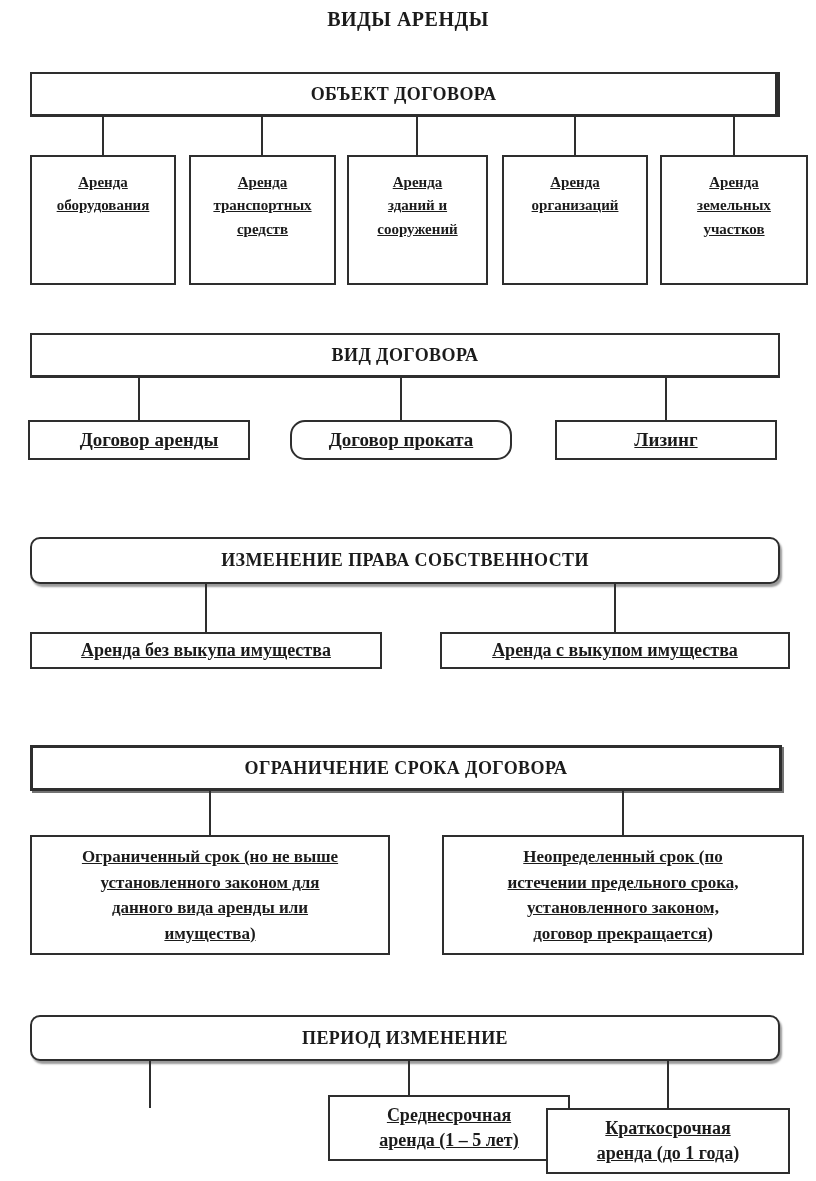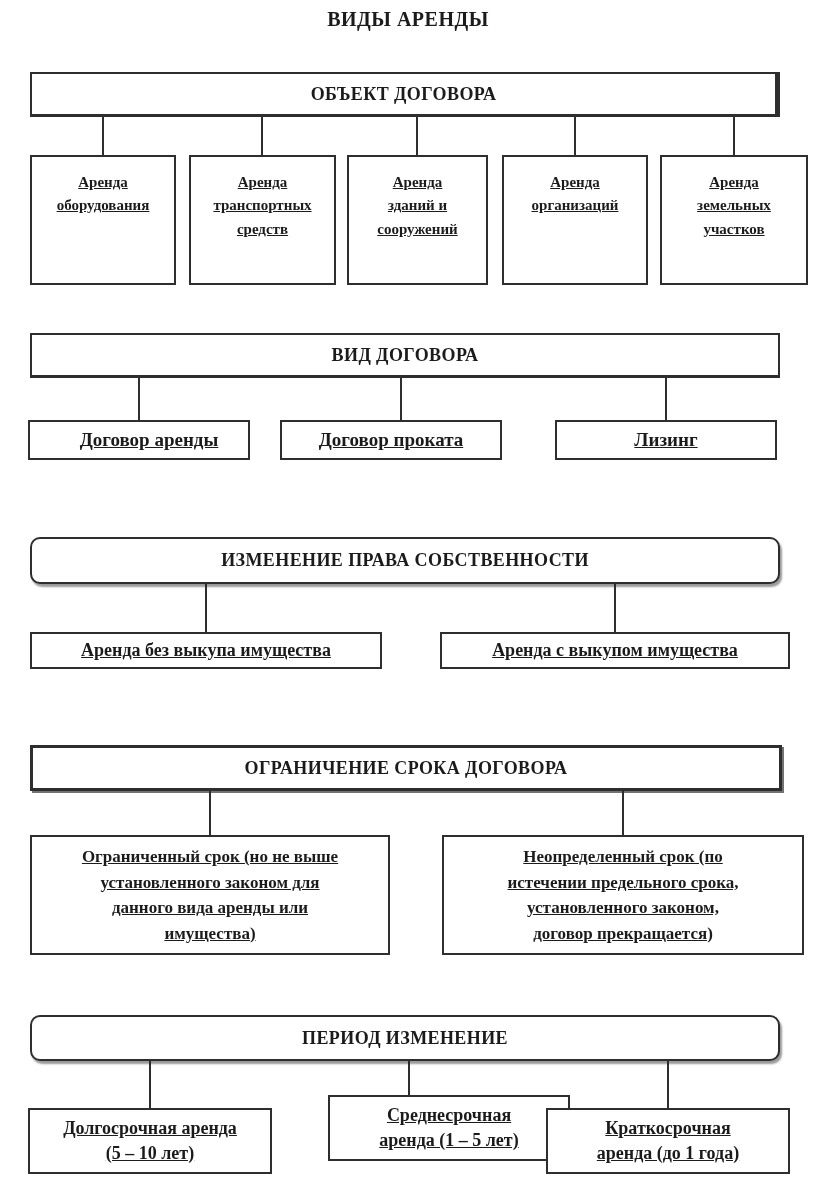--- a/index.html
+++ b/index.html
@@ -104,21 +104,21 @@
 организаций</div>
   <div class="box leaf leaf-top" style="left:660px; top:155px; width:148px; height:130px;">Аренда
 земельных
 участков</div>
 
   <div class="box hdr hdr-plain" style="left:30px; top:333px; width:750px; height:45px;">ВИД ДОГОВОРА</div>
   <div class="conn" style="left:138px; top:378px; height:42px;"></div>
   <div class="conn" style="left:400px; top:378px; height:42px;"></div>
   <div class="conn" style="left:665px; top:378px; height:42px;"></div>
   <div class="box leaf leaf-s2" style="left:28px;  top:420px; width:222px; height:40px;padding-left:20px;">Договор аренды</div>
-  <div class="box leaf leaf-s2" style="left:280px; top:420px; width:222px; height:40px;">Договор проката</div>
+  <div class="box leaf leaf-s2" style="left:290px; top:420px; width:222px; height:40px;border-radius:15px;">Договор проката</div>
   <div class="box leaf leaf-s2" style="left:555px; top:420px; width:222px; height:40px;">Лизинг</div>
 
   <div class="box hdr hdr-round" style="left:30px; top:537px; width:750px; height:47px;">ИЗМЕНЕНИЕ ПРАВА СОБСТВЕННОСТИ</div>
   <div class="conn" style="left:205px; top:584px; height:48px;"></div>
   <div class="conn" style="left:614px; top:584px; height:48px;"></div>
   <div class="box leaf leaf-s3" style="left:30px;  top:632px; width:352px; height:37px;">Аренда без выкупа имущества</div>
   <div class="box leaf leaf-s3" style="left:440px; top:632px; width:350px; height:37px;">Аренда с выкупом имущества</div>
 
   <div class="box hdr hdr-thick" style="left:30px; top:745px; width:752px; height:46px;">ОГРАНИЧЕНИЕ СРОКА ДОГОВОРА</div>
   <div class="conn" style="left:209px; top:791px; height:44px;"></div>
@@ -129,20 +129,18 @@
 имущества)</div>
   <div class="box leaf leaf-s4" style="left:442px; top:835px; width:362px; height:120px;">Неопределенный срок (по
 истечении предельного срока,
 установленного законом,
 договор прекращается)</div>
 
   <div class="box hdr hdr-round" style="left:30px; top:1015px; width:750px; height:46px;">ПЕРИОД ИЗМЕНЕНИЕ</div>
   <div class="conn" style="left:149px; top:1061px; height:47px;"></div>
   <div class="conn" style="left:408px; top:1061px; height:47px;"></div>
   <div class="conn" style="left:667px; top:1061px; height:47px;"></div>
-  <div class="box leaf leaf-s5" style="left:28px;  top:1108px; width:244px; height:66px;">Долгосрочная аренда
-(5 – 10 лет)</div>
   <div class="box leaf leaf-s5" style="left:288px; top:1095px; width:242px; height:66px;margin-left:40px;">Среднесрочная
 аренда (1 – 5 лет)</div>
   <div class="box leaf leaf-s5" style="left:546px; top:1108px; width:244px; height:66px;">Краткосрочная
 аренда (до 1 года)</div>
 
 </div>
 
 </body></html>

